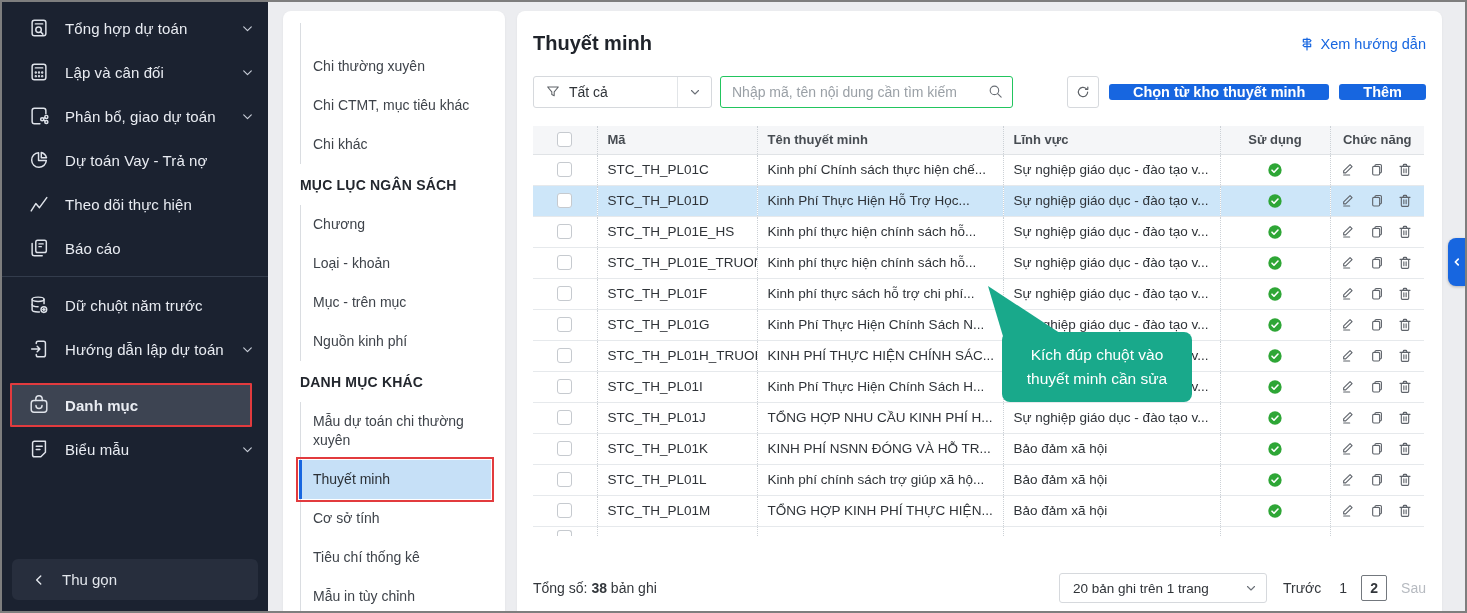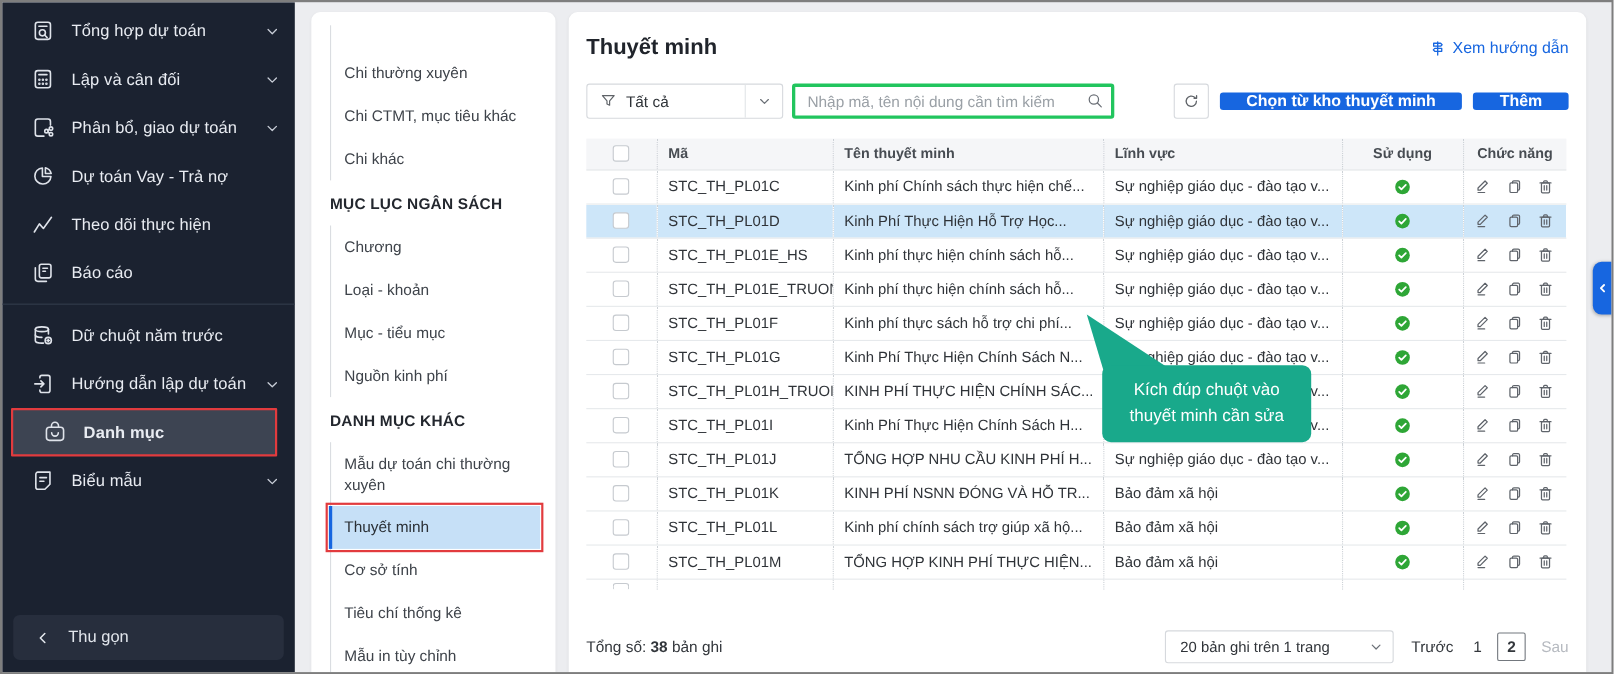--- a/index.html
+++ b/index.html
@@ -8,21 +8,21 @@
          font-family:"Liberation Sans","DejaVu Sans",sans-serif;overflow:hidden;}
 
   
   .sidebar{position:absolute;left:0;top:0;bottom:0;width:266px;background:#1b2230;color:#e9ecf2;padding-top:4px;}
   .side-item{display:flex;align-items:center;height:44px;padding:0 14px 0 26px;font-size:15px;cursor:pointer;position:relative;}
   .side-item .s-icon{width:22px;height:22px;margin-right:15px;flex:none;color:#dfe3ea;}
   .side-item .s-icon svg{width:22px;height:22px;display:block;}
   .side-item .s-label{white-space:nowrap;letter-spacing:.1px;}
   .side-item .s-chev{margin-left:auto;color:#c7ccd6;}
   .side-item .s-chev svg{width:13px;height:13px;display:block;}
-  .side-item.active{background:#3d4452;border:2px solid #e23b3e;margin:0 16px 0 8px;padding-left:27px;font-weight:bold;border-radius:1px;}
+  .side-item.active{background:#3d4452;border:2px solid #e23b3e;margin:12px 16px 0 8px;padding-left:16px;font-weight:bold;border-radius:1px;}
   .side-divider{height:1px;background:#333c4c;margin:6px 0;}
   .collapse-btn{position:absolute;left:10px;right:10px;bottom:11px;height:41px;background:#272e3d;border-radius:6px;
                 display:flex;align-items:center;padding:0 20px;font-size:15px;color:#e2e6ec;cursor:pointer;}
   .collapse-btn .c-chev{width:14px;height:14px;margin-right:16px;color:#e2e6ec;}
   .collapse-btn .c-chev svg{width:14px;height:14px;display:block;}
 
   
   .subnav{position:absolute;left:281px;top:9px;bottom:0;width:222px;background:#fff;border-radius:8px 8px 0 0;
           padding:12px 14px 0 17px;box-shadow:0 1px 3px rgba(0,0,0,.05);font-size:14px;color:#3e434a;overflow:hidden;}
   .nav-group{border-left:1px solid #dadde1;}
@@ -42,21 +42,21 @@
 
   .toolbar{display:flex;align-items:center;margin-top:21px;flex:none;}
   .filter-select{width:179px;height:32px;border:1px solid #d6d9dd;border-radius:3px;display:flex;align-items:center;
                  background:#fff;cursor:pointer;}
   .filter-select .f-icon{width:16px;height:16px;margin:0 8px 0 11px;color:#5f6368;}
   .filter-select .f-icon svg{width:16px;height:16px;display:block;}
   .filter-select .f-label{font-size:14px;color:#2f3338;flex:1;}
   .filter-select .f-chev{width:34px;height:100%;border-left:1px solid #e2e5e8;display:flex;align-items:center;justify-content:center;color:#6b7077;}
   .filter-select .f-chev svg{width:12px;height:12px;display:block;}
   .search-box{position:relative;margin-left:8px;width:293px;height:32px;}
-  .search-box input{width:100%;height:100%;border:3px solid #22c55e;border-radius:3px;padding:0 32px 0 11px;
+  .search-box input{width:100%;height:100%;border:1px solid #22c55e;border-radius:3px;padding:0 32px 0 11px;
                     font-size:14px;color:#0c4a6e;font-family:inherit;outline:none;}
   .search-box input::placeholder{color:#9aa0a6;}
   .search-box .sb-icon{position:absolute;right:9px;top:7px;width:17px;height:17px;color:#6b7077;}
   .search-box .sb-icon svg{width:17px;height:17px;display:block;}
   .toolbar .spacer{flex:1;}
   .icon-btn{width:32px;height:32px;border:1px solid #d6d9dd;border-radius:3px;background:#fff;display:flex;
             align-items:center;justify-content:center;color:#5f6368;cursor:pointer;}
   .icon-btn svg{width:16px;height:16px;display:block;}
   .btn-primary{height:16px;border:none;border-radius:3px;background:#1766e0;color:#fff;font-size:14.5px;font-weight:600;
                padding:0 24px;margin-left:10px;cursor:pointer;font-family:inherit;white-space:nowrap;}
@@ -258,21 +258,21 @@
   <div class="subnav">
       <div class="nav-group first">
         <div class="nav-item">Chi thường xuyên</div>
         <div class="nav-item">Chi CTMT, mục tiêu khác</div>
         <div class="nav-item">Chi khác</div>
       </div>
       <div class="nav-header">MỤC LỤC NGÂN SÁCH</div>
       <div class="nav-group">
         <div class="nav-item">Chương</div>
         <div class="nav-item">Loại - khoản</div>
-        <div class="nav-item">Mục - tiểu mục</div>
+        <div class="nav-item">Mục - trên mục</div>
         <div class="nav-item">Nguồn kinh phí</div>
       </div>
       <div class="nav-header">DANH MỤC KHÁC</div>
       <div class="nav-group">
         <div class="nav-item">Mẫu dự toán chi thường xuyên</div>
         <div class="nav-item active">Thuyết minh</div>
         <div class="nav-item">Cơ sở tính</div>
         <div class="nav-item">Tiêu chí thống kê</div>
         <div class="nav-item">Mẫu in tùy chỉnh</div>
       </div>

